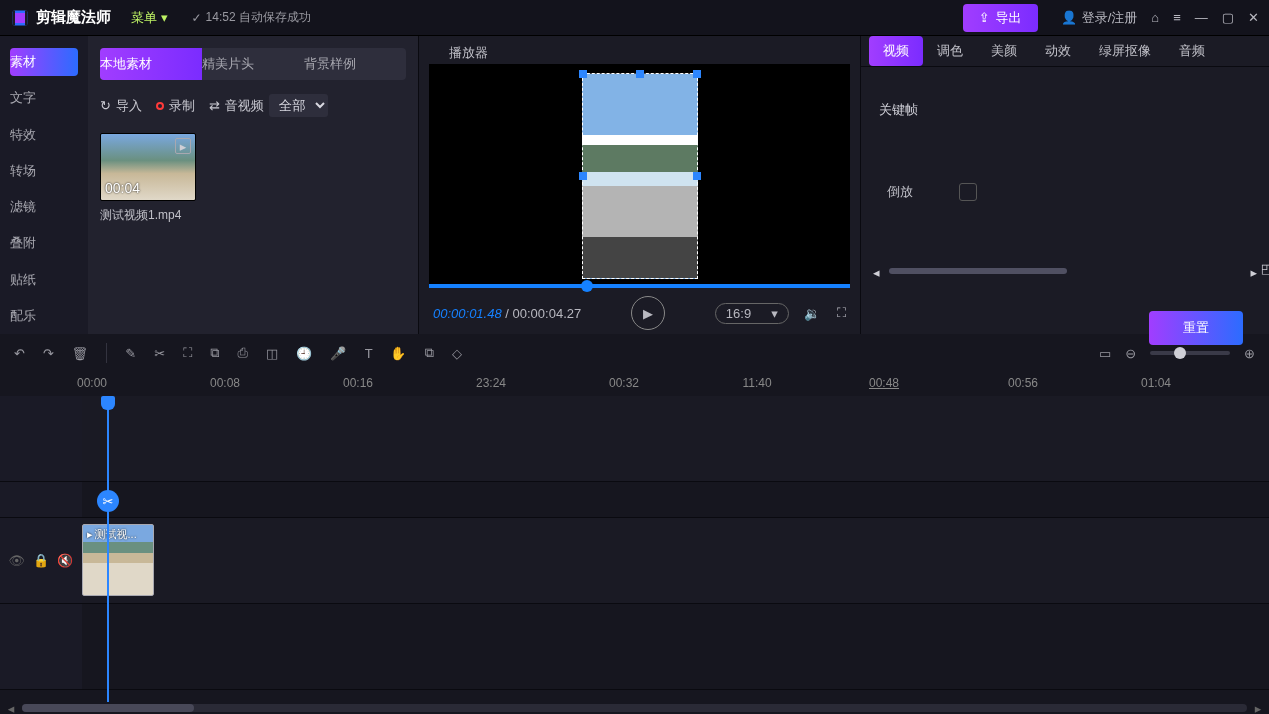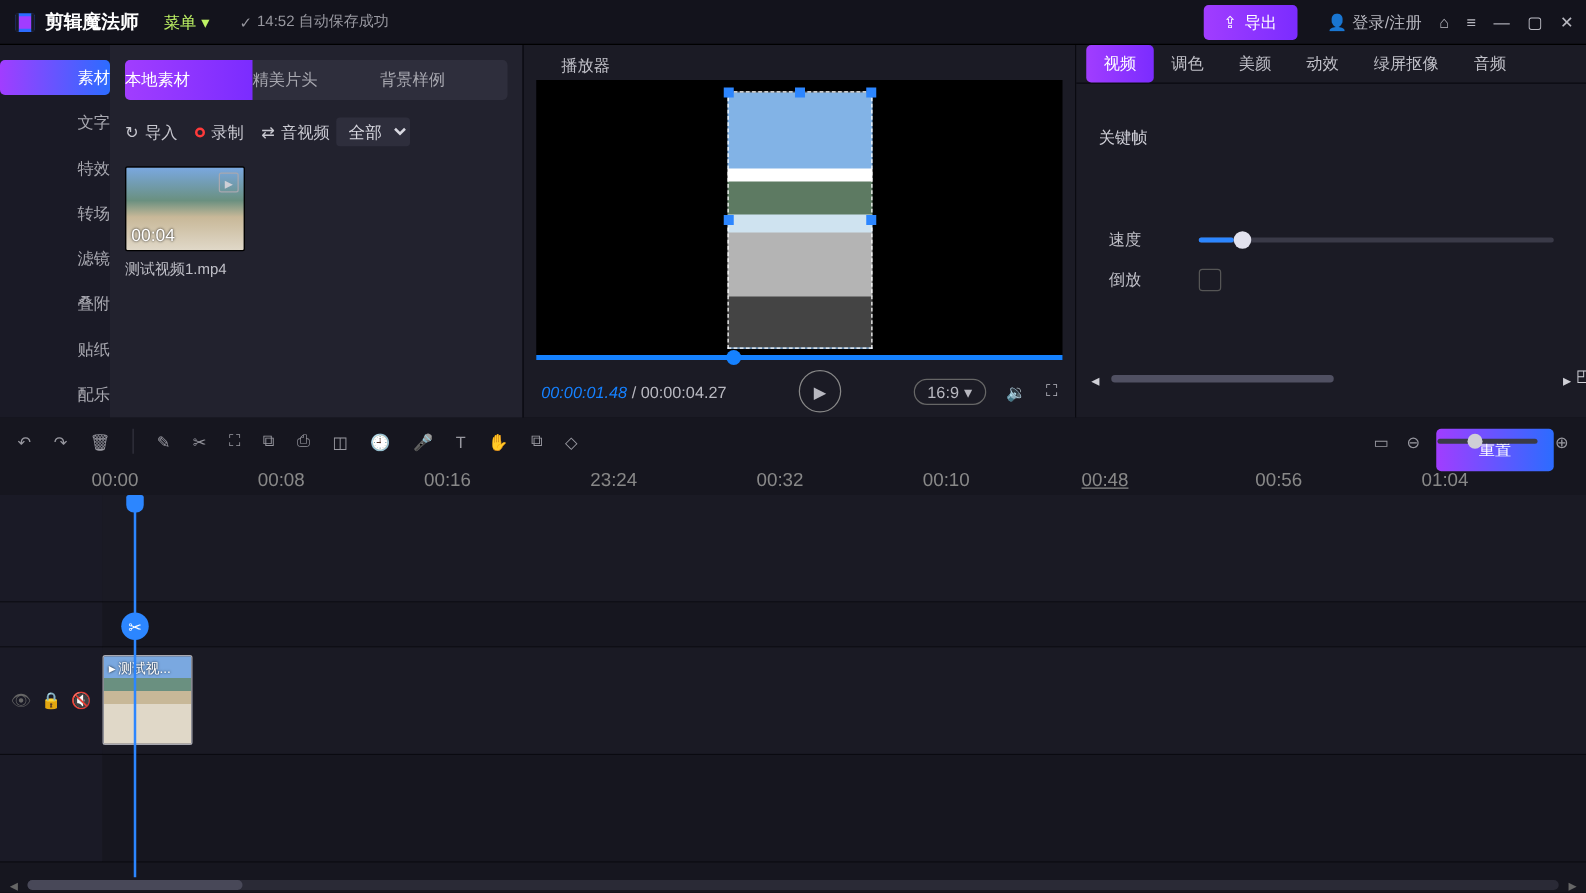--- a/index.html
+++ b/index.html
@@ -41,22 +41,22 @@
 .user-btn { display: flex; align-items: center; gap: 4px; cursor: pointer; }
 .main-area {
   height: 298px; display: flex;
 }
 
 .leftnav {
   width: 88px; background: #1a1a26; display: flex;
   flex-direction: column; align-items: center; padding-top: 8px;
 }
 .leftnav-item {
-  width: 88px; height: 30px; margin: 4px 0;
-  display: flex; align-items: center; justify-content: flex-end;
+  width: 68px; height: 30px; margin: 4px 0;
+  display: flex; align-items: center; justify-content: flex-start;
   border-radius: 4px; cursor: pointer; color: #a8a8b0;
 }
 .leftnav-item.active {
   background: linear-gradient(90deg,#a13dff,#2c6cff);
   color: #fff;
 }
 
 .media-panel {
   width: 330px; background: #22222e; display: flex;
   flex-direction: column; padding: 12px;
@@ -134,21 +134,21 @@
   padding: 8px 4px 0; color: #b8b8c0;
 }
 .tc-cur { color: #1581ff; font-style: italic; }
 .play-btn {
   width: 34px; height: 34px; border: 1px solid #888;
   border-radius: 50%; display:flex;align-items:center;
   justify-content:center; cursor:pointer; margin-left: auto; margin-right: auto;
 }
 .aspect-sel {
   border: 1px solid #666; border-radius: 14px;
-  padding: 2px 10px; display:flex;align-items:center;gap:4px;
+  padding: 2px 10px; display:flex;align-items:center;gap:20px;
   cursor:pointer;
 }
 
 .props-panel {
   width: 408px; background: #1b1b25; display:flex;
   flex-direction: column;
   gap: 24px;
 }
 .props-tabs {
   display: flex; height: 38px; align-items: center;
@@ -200,21 +200,21 @@
   padding: 0 14px; color: #9898a0;
 }
 .timeline-toolbar .left-group{display:flex;align-items:center;gap:18px;}
 .timeline-toolbar .right-group{margin-left:auto;display:flex;align-items:center;gap:14px;}
 .tt-icon{cursor:pointer;}
 .tt-divider{width:1px;height:20px;background:#33333f;}
 .zoom-slider{width:80px;height:4px;background:#3a3a48;border-radius:2px;position:relative;}
 .zoom-slider .zthumb{position:absolute;top:-4px;left:30%;width:12px;height:12px;border-radius:50%;background:#cfcfd6;}
 .timeline-ruler {
   height: 24px; display:flex; padding-left: 82px; color:#888;
-  font-size:15px; position:relative;
+  font-size:12px; position:relative;
 }
 .ruler-tick { position:absolute; top:4px; text-align:center; width:60px; transform:translateX(-50%); }
 .timeline-body { flex:1; position:relative; overflow:hidden; }
 .tracks { position:absolute; left:0; top:0; right:0; }
 .track-row {
   height: 36px; display:flex; border-bottom:1px solid #0a0a10;
 }
 .track-row.tall{height:86px;}
 .track-row.spacer{height:86px;}
 .track-head {
@@ -390,27 +390,20 @@
     <div class="props-tabs">
       <div class="props-tab active"><span>视频</span></div>
       <div class="props-tab"><span>调色</span></div>
       <div class="props-tab"><span>美颜</span></div>
       <div class="props-tab"><span>动效</span></div>
       <div class="props-tab"><span>绿屏抠像</span></div>
       <div class="props-tab"><span>音频</span></div>
     </div>
     <div class="props-sub">关键帧</div>
     <div class="props-body">
-      <div class="prop-row">
-        <span class="lbl">速度</span>
-        <div class="slider-track">
-          <div class="slider-fill"></div>
-          <div class="slider-thumb"></div>
-        </div>
-      </div>
       <div class="prop-row">
         <span class="lbl">倒放</span>
         <div class="checkbox"></div>
       </div>
     </div>
     <div class="props-scrollbar">
       <span style="position:absolute;left:-14px;top:-2px">◂</span>
       <div class="sthumb"></div>
       <span style="position:absolute;right:-14px;top:-2px">▸</span>
       <span style="position:absolute;right:-30px;top:-6px">◰</span>
@@ -450,21 +443,21 @@
       <span class="tt-icon">⊕</span>
     </div>
   </div>
 
   <div class="timeline-ruler" id="ruler">
       <div class="ruler-tick" style="left: 92px;">00:00</div>
       <div class="ruler-tick" style="left: 225px;">00:08</div>
       <div class="ruler-tick" style="left: 358px;">00:16</div>
       <div class="ruler-tick" style="left: 491px;">23:24</div>
       <div class="ruler-tick" style="left: 624px;">00:32</div>
-      <div class="ruler-tick" style="left: 757px;">00:10</div>
+      <div class="ruler-tick" style="left: 757px;">11:40</div>
       <div class="ruler-tick" style="left: 884px; text-decoration: underline;">00:48</div>
       <div class="ruler-tick" style="left: 1023px;">00:56</div>
       <div class="ruler-tick" style="left: 1156px;">01:04</div>
     </div>
 
   <div class="timeline-body">
     <div class="playhead-handle"></div>
     <div class="playhead-line"></div>
     <div class="cut-handle">✂</div>
     <div class="tracks">

